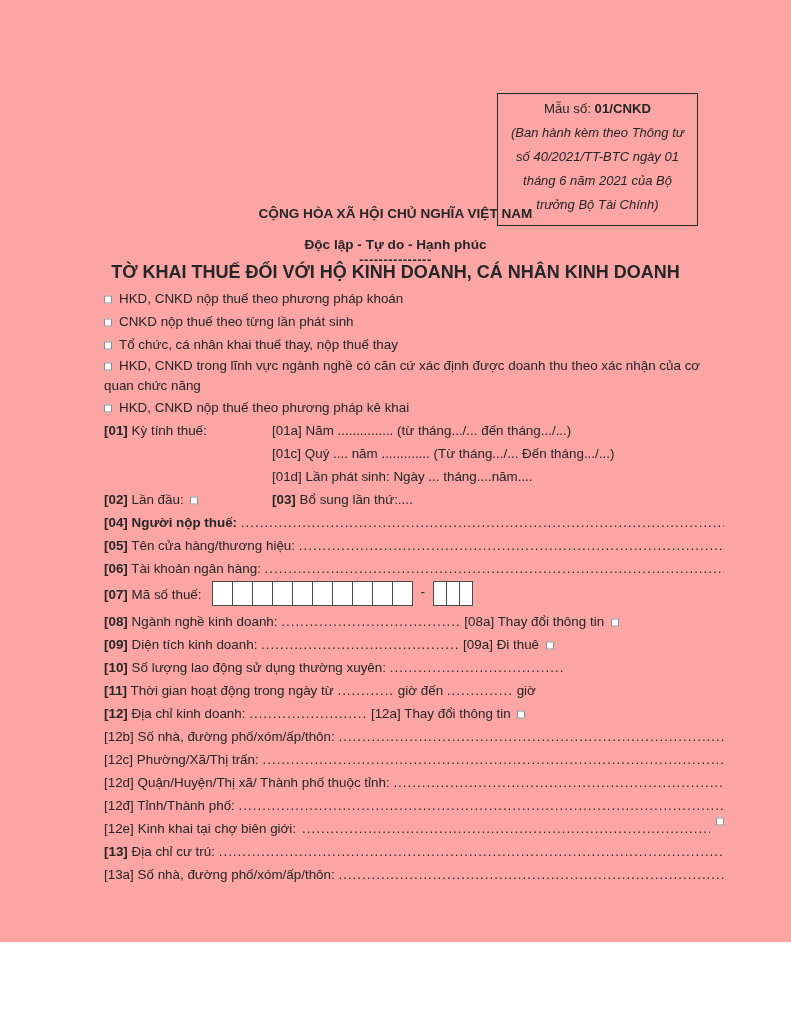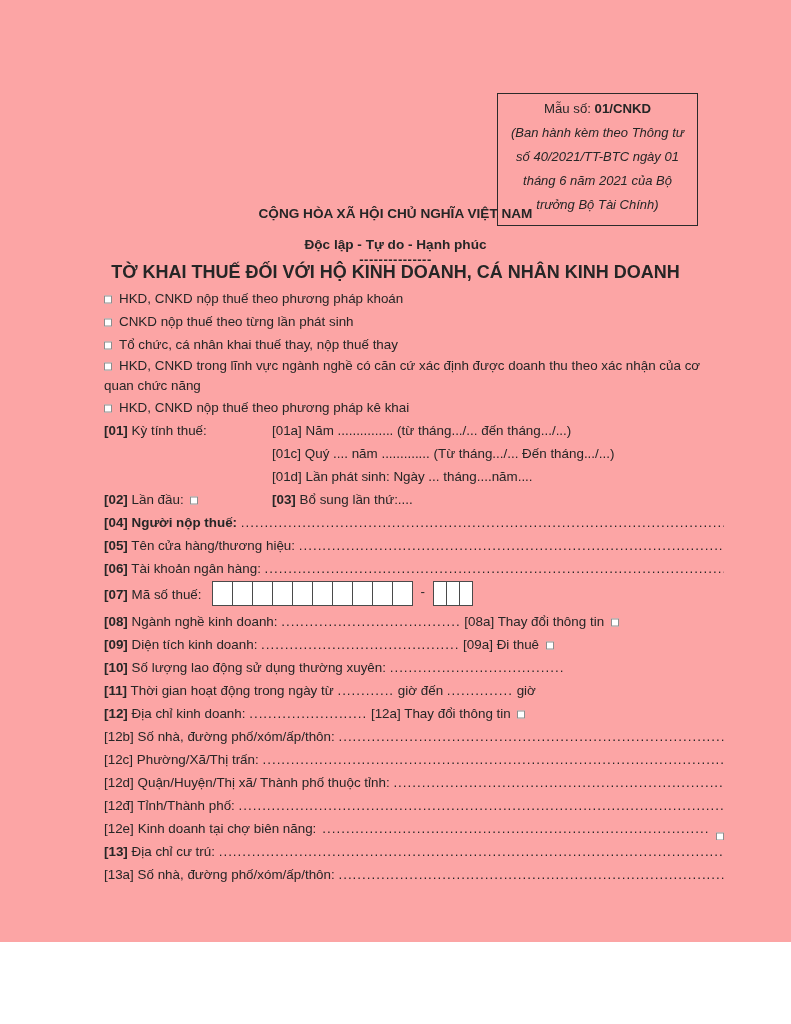--- a/index.html
+++ b/index.html
@@ -71,21 +71,21 @@
     display: inline-block;
     width: 8px; height: 8px;
     border: 1px solid #8d8d8d;
     background: #fff;
     margin-right: 7px;
     transform: translateY(0.5px);
   }
   .cb-inline { margin-right: 0; margin-left: 3px; }
   .dots { letter-spacing: 1px; }
 
-  .flexline { display: flex; align-items: flex-end; }
+  .flexline { display: flex; align-items: flex-start; }
   .flexline .fill { flex: 1 1 auto; overflow: hidden; margin: 0 6px; }
   .flexline .cb { flex: 0 0 auto; margin: 0; }
   .flexline .lbl { flex: 0 0 auto; }
   .flexline .lbl + .lbl { margin-left: 4px; }
 
   
   .mst {
     display: inline-flex;
     align-items: center;
     vertical-align: middle;
@@ -256,21 +256,21 @@
     </div>
 
     <div class="line">
       <span>[12đ]</span>
       <span>Tỉnh/Thành phố:</span>
       <span class="dots">......................................................................................................................................................</span>
     </div>
 
     <div class="line flexline">
       <span class="lbl">[12e]</span>
-      <span class="lbl">Kinh doanh tại chợ biên năng:</span>
+      <span class="lbl">Kinh khai tại chợ biên giới:</span>
       <span class="dots fill">......................................................................................................................................................</span>
       <span class="cb"></span>
     </div>
 
     <div class="line">
       <b>[13]</b>
       <span>Địa chỉ cư trú:</span>
       <span class="dots">......................................................................................................................................................</span>
     </div>
 

